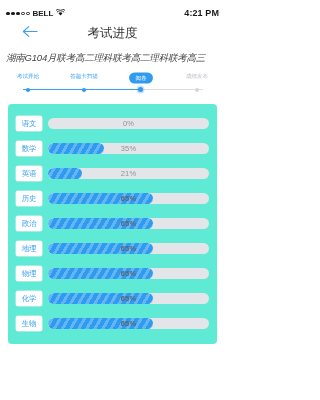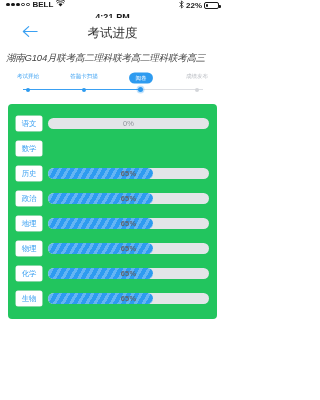--- a/index.html
+++ b/index.html
@@ -5,21 +5,21 @@
   * { margin:0; padding:0; box-sizing:border-box; }
   html, body {
     width:225px; height:400px;
     background:#ffffff;
     font-family:"Liberation Sans","DejaVu Sans",sans-serif;
     overflow:hidden;
   }
 
   
   .statusbar{
-    height:18px; display:flex; align-items:flex-start;
+    height:18px; display:flex; align-items:flex-end;
     padding:0 6px; font-size:8px; font-weight:bold; color:#1a1a1a;
   }
   .sb-left{display:flex; align-items:center; gap:3px; flex:1;}
   .sb-center{font-size:9px; font-weight:bold; letter-spacing:.1px;margin-top:12px;}
   .sb-right{display:flex; align-items:center; justify-content:flex-end; gap:2px; flex:1;}
   .dots{display:flex; gap:1.5px; align-items:center;}
   .dots i{width:3.5px;height:3.5px;border-radius:50%;background:#1a1a1a;display:block;}
   .dots i.hollow{background:transparent;border:0.7px solid #1a1a1a;}
   .carrier{font-size:8px;font-weight:bold;}
   .wifi{font-size:8px;line-height:1;}
@@ -84,21 +84,21 @@
     margin-top:-1.5px; position:relative; z-index:2;
   }
   .dot.muted{ background:#d4d6da; }
   .dot.active{
     width:5px;height:5px;margin-top:-2px;
     box-shadow:0 0 0 1.5px rgba(46,155,240,0.28);
   }
 
   
   .card{
-    margin:0 8px; background:#22c55e; border-radius:4px;
+    margin:0 8px; background:#5eead4; border-radius:4px;
     padding:7px 0 8px 0;
   }
   .row{
     display:flex; align-items:center; height:25px; padding:0 8px;
   }
   .chip{
     width:26px; min-width:26px; height:15px; background:#ffffff;
     border-radius:2px; display:flex; align-items:center; justify-content:center;
     font-size:7.5px; color:#3aa0f2; letter-spacing:-0.2px;
     box-shadow:0 0 0 0.5px #ececec;
@@ -141,31 +141,20 @@
     <span class="carrier">BELL</span>
     <span class="wifi">
       <svg width="9" height="7" viewBox="0 0 12 9">
         <path d="M6 8.4 L3.3 5.4 a4 4 0 0 1 5.4 0 Z" fill="#1a1a1a"></path>
         <path d="M1.6 3.7 a6.4 6.4 0 0 1 8.8 0" stroke="#1a1a1a" stroke-width="1.2" fill="none" stroke-linecap="round"></path>
         <path d="M0 1.6 a9 9 0 0 1 12 0" stroke="#1a1a1a" stroke-width="1.2" fill="none" stroke-linecap="round"></path>
       </svg>
     </span>
   </div>
   <div class="sb-center">4:21 PM</div>
-  <div class="sb-right">
-    <span class="bt">
-      <svg width="5" height="9" viewBox="0 0 6 11">
-        <path d="M1 3 L5 8 L3 10 L3 1 L5 3 L1 8" stroke="#1a1a1a" stroke-width="0.9" fill="none" stroke-linejoin="round" stroke-linecap="round"></path>
-      </svg>
-    </span>
-    <span class="batt-pct">22%</span>
-    <span class="batt">
-        <b style="width: 22%;"></b>
-      </span>
-  </div>
 </div>
 
 <div class="navbar">
   <div class="back-btn">
     <span>
       <svg width="16" height="13" viewBox="0 0 18 14">
         <path d="M7.5 1.5 L1.5 7 L7.5 12.5 M1.5 7 L17 7" stroke="#3aa0f2" stroke-width="1.3" fill="none" stroke-linecap="round" stroke-linejoin="round"></path>
       </svg>
     </span>
   </div>
@@ -213,22 +202,33 @@
   <div class="row">
     <span class="chip">语文</span>
     <span class="bar">
       <span class="bar-fill" style="width:0%"></span>
       <span class="bar-text">0%</span>
     </span>
   </div>
 
   <div class="row">
     <span class="chip">数学</span>
-  </div>
-
+    <span class="bar">
+      <span class="bar-fill" style="width:35%"></span>
+      <span class="bar-text">35%</span>
+    </span>
+  </div>
+
+  <div class="row">
+    <span class="chip">英语</span>
+    <span class="bar">
+      <span class="bar-fill" style="width:21%"></span>
+      <span class="bar-text">21%</span>
+    </span>
+  </div>
 
   <div class="row">
     <span class="chip">历史</span>
     <span class="bar">
       <span class="bar-fill" style="width:65%"></span>
       <span class="bar-text on-fill">65%</span>
     </span>
   </div>
 
   <div class="row">

